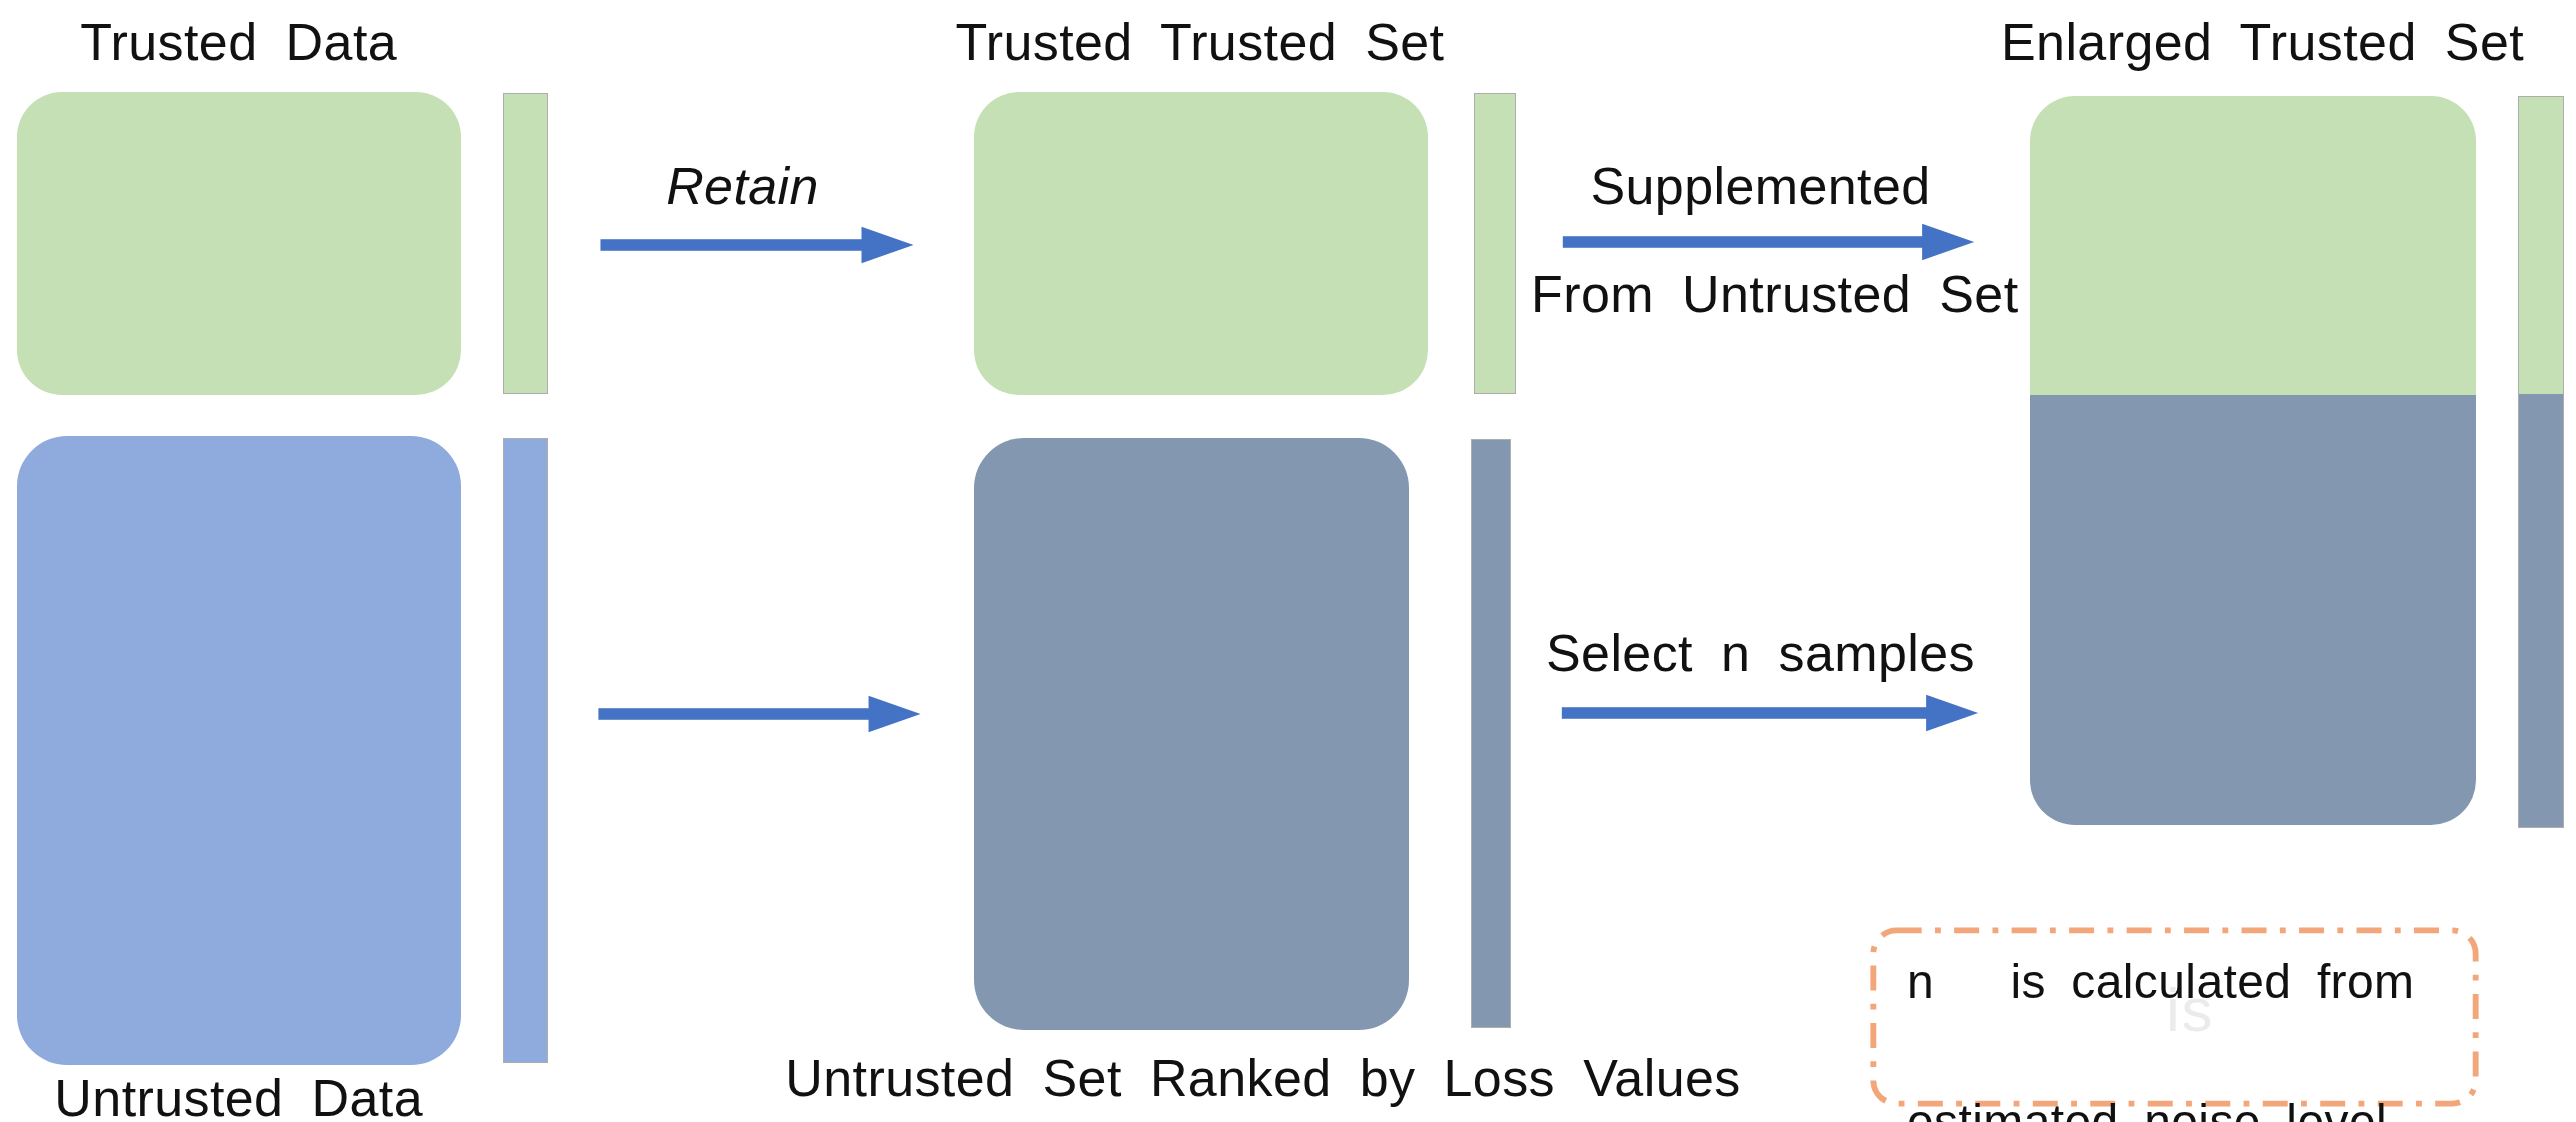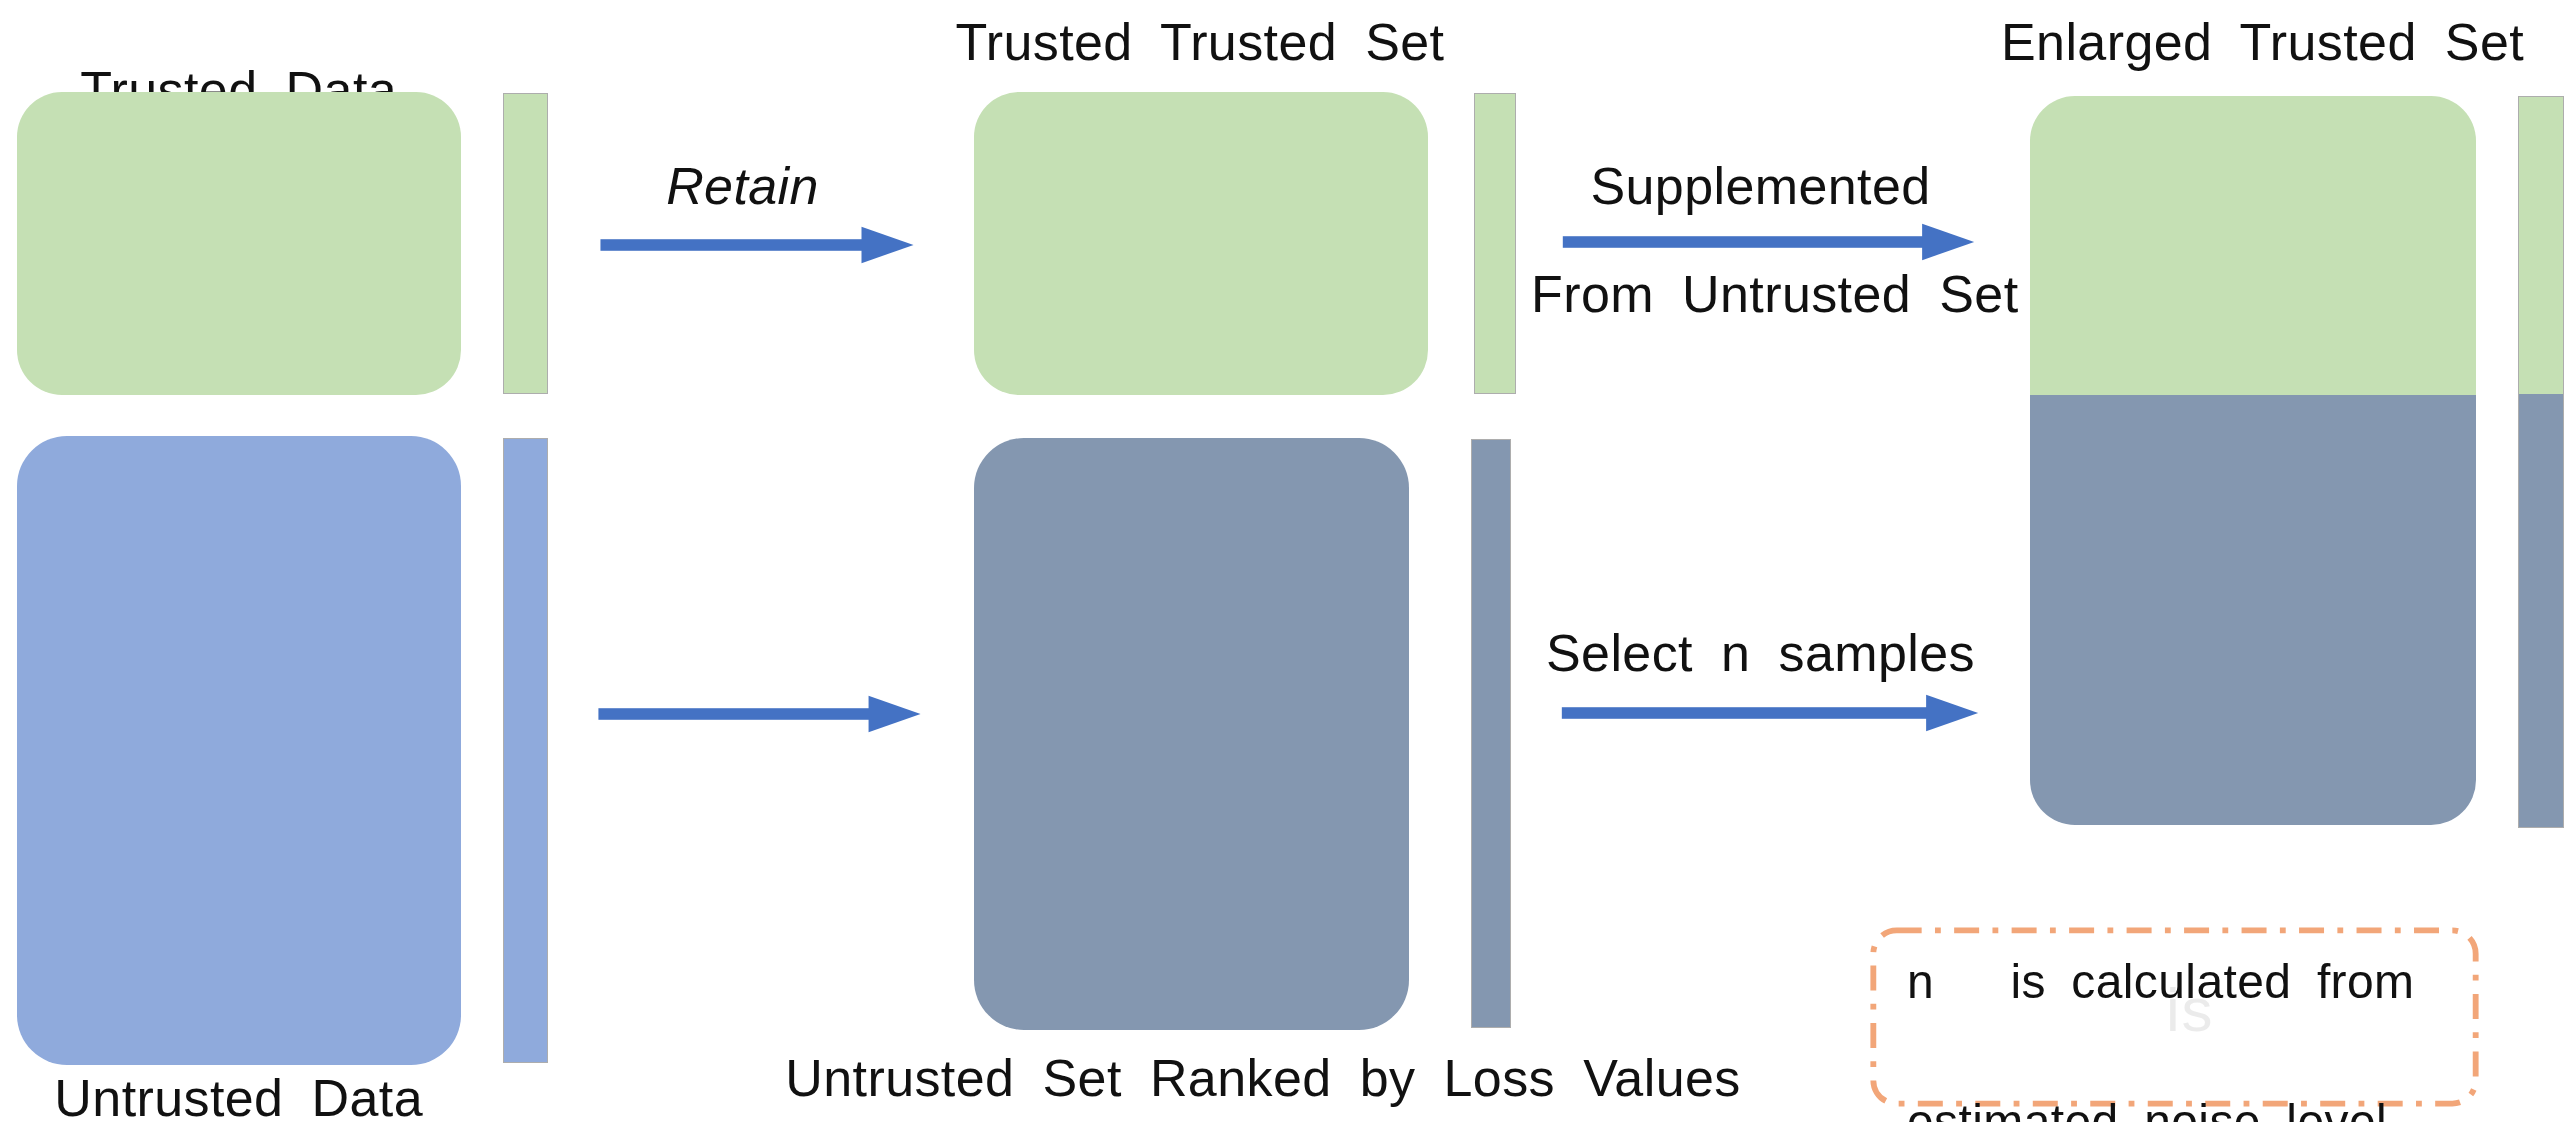--- a/index.html
+++ b/index.html
@@ -57,21 +57,21 @@
     position:absolute;left:2166px;top:974px;
     font-size:62px;color:rgba(130,130,130,0.16);
     letter-spacing:1.7px;
   }
 </style>
 </head>
 <body>
 
 <div id="figure">
 
-  <div class="lbl" style="left:16.7px;top:13.3px;width:444px;margin-top:48px;">Trusted Data</div>
+  <div class="lbl" style="left:16.7px;top:13.3px;width:444px;">Trusted Data</div>
 
   <div class="shape round-rect green" style="left:16.7px;top:92px;width:444px;height:303px;"></div>
   <div class="bar green" style="left:503px;top:93px;width:45px;height:301px;"></div>
 
   <div class="shape round-rect blue" style="left:16.7px;top:436px;width:444px;height:629px;border-radius:50px;"></div>
   <div class="bar blue" style="left:503px;top:438px;width:45px;height:625px;"></div>
 
   <div class="lbl" style="left:16.7px;top:1069px;width:444px;">Untrusted Data</div>
 
   <div class="lbl" style="left:584px;top:157px;width:317px;font-style:italic;">Retain</div>

